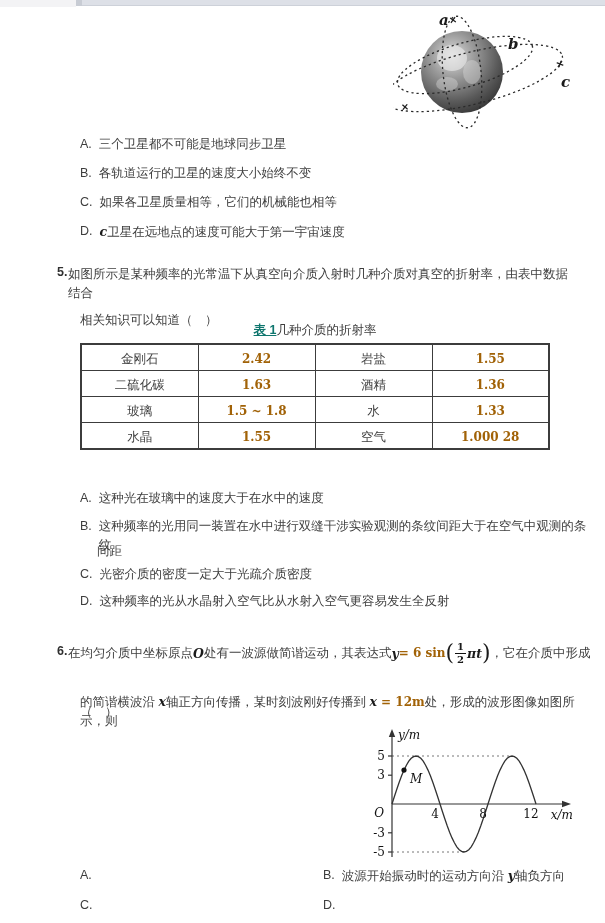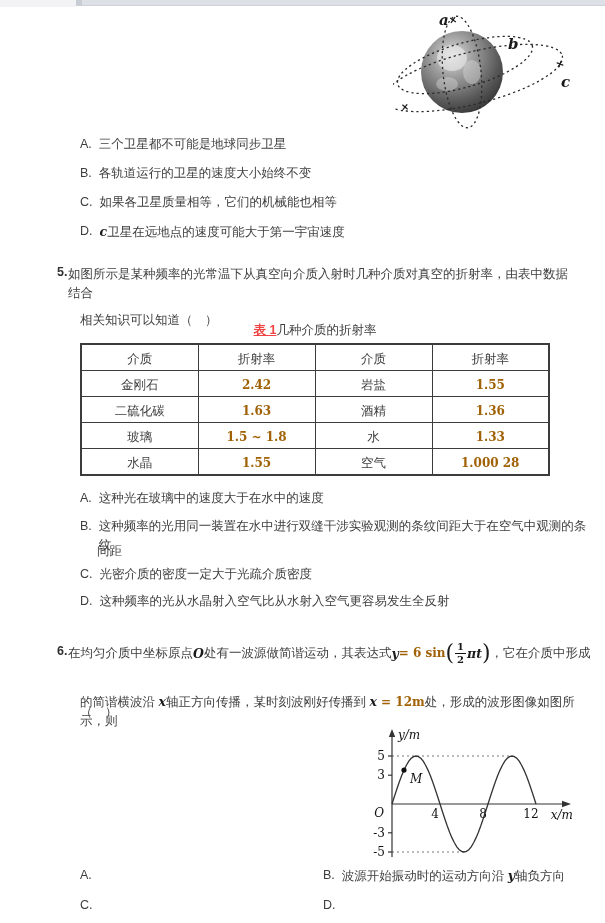--- a/index.html
+++ b/index.html
@@ -6,21 +6,21 @@
   body{width:605px;height:923px;background:#ffffff;position:relative;overflow:hidden;
        font-family:"Liberation Sans","DejaVu Sans",sans-serif;}
   .abs{position:absolute;}
   .txt{font-size:12.5px;line-height:19px;color:#3d3d3d;}
   .qnum{font-weight:700;color:#303030;font-size:12.5px;}
   .opt{display:flex;align-items:flex-start;}
   .letter{margin-right:7px;flex:none;}
   .sb{font-family:"DejaVu Serif","Liberation Serif",serif;font-weight:700;color:#a16207;font-size:12px;}
   .sbi{font-family:"DejaVu Serif","Liberation Serif",serif;font-weight:700;font-style:italic;color:#1a1a1a;font-size:12.5px;}
   .capwrap{width:470px;text-align:center;font-size:12.5px;color:#3d3d3d;}
-  .capbold{font-weight:700;color:#ef4444;text-decoration:underline;}
+  .capbold{font-weight:700;color:#0f766e;text-decoration:underline;}
   
   .strip-left{left:0;top:0;width:76px;height:7px;background:#f3f3f5;}
   .strip-notch{left:76px;top:0;width:6px;height:6px;background:#c8ccd4;}
   .strip-main{left:82px;top:0;width:523px;height:5px;background:#dde0e7;border-bottom:1px solid #cdd1d9;}
   
   table.ref{border-collapse:collapse;width:470px;table-layout:fixed;}
   table.ref td{border:1px solid #3c3c3c;height:25px;text-align:center;vertical-align:middle;padding:0;}
   table.ref{border:2px solid #3c3c3c;}
   td .txt{line-height:14px;}
   
@@ -103,26 +103,20 @@
 <div class="abs txt" style="left:68px;top:265px;width:510px;">如图所示是某种频率的光常温下从真空向介质入射时几种介质对真空的折射率，由表中数据结合</div>
 <div class="abs txt" style="left:80px;top:312px;width:510px;font-family:Liberation Mono, monospace;">相关知识可以知道（　）</div>
 
 <div class="abs capwrap" style="left:80px;top:322px;">
   <span class="capbold">表 1</span><span>几种介质的折射率</span>
 </div>
 
 <table class="ref abs" style="left:80px;top:343px;">
   <tbody>
   <tr>
-    <td><span class="txt">介质</span></td>
-    <td><span class="txt">折射率</span></td>
-    <td><span class="txt">介质</span></td>
-    <td><span class="txt">折射率</span></td>
-  </tr>
-  <tr>
     <td><span class="txt">金刚石</span></td>
     <td><span class="sb">2.42</span></td>
     <td><span class="txt">岩盐</span></td>
     <td><span class="sb">1.55</span></td>
   </tr>
   <tr>
     <td><span class="txt">二硫化碳</span></td>
     <td><span class="sb">1.63</span></td>
     <td><span class="txt">酒精</span></td>
     <td><span class="sb">1.36</span></td>

